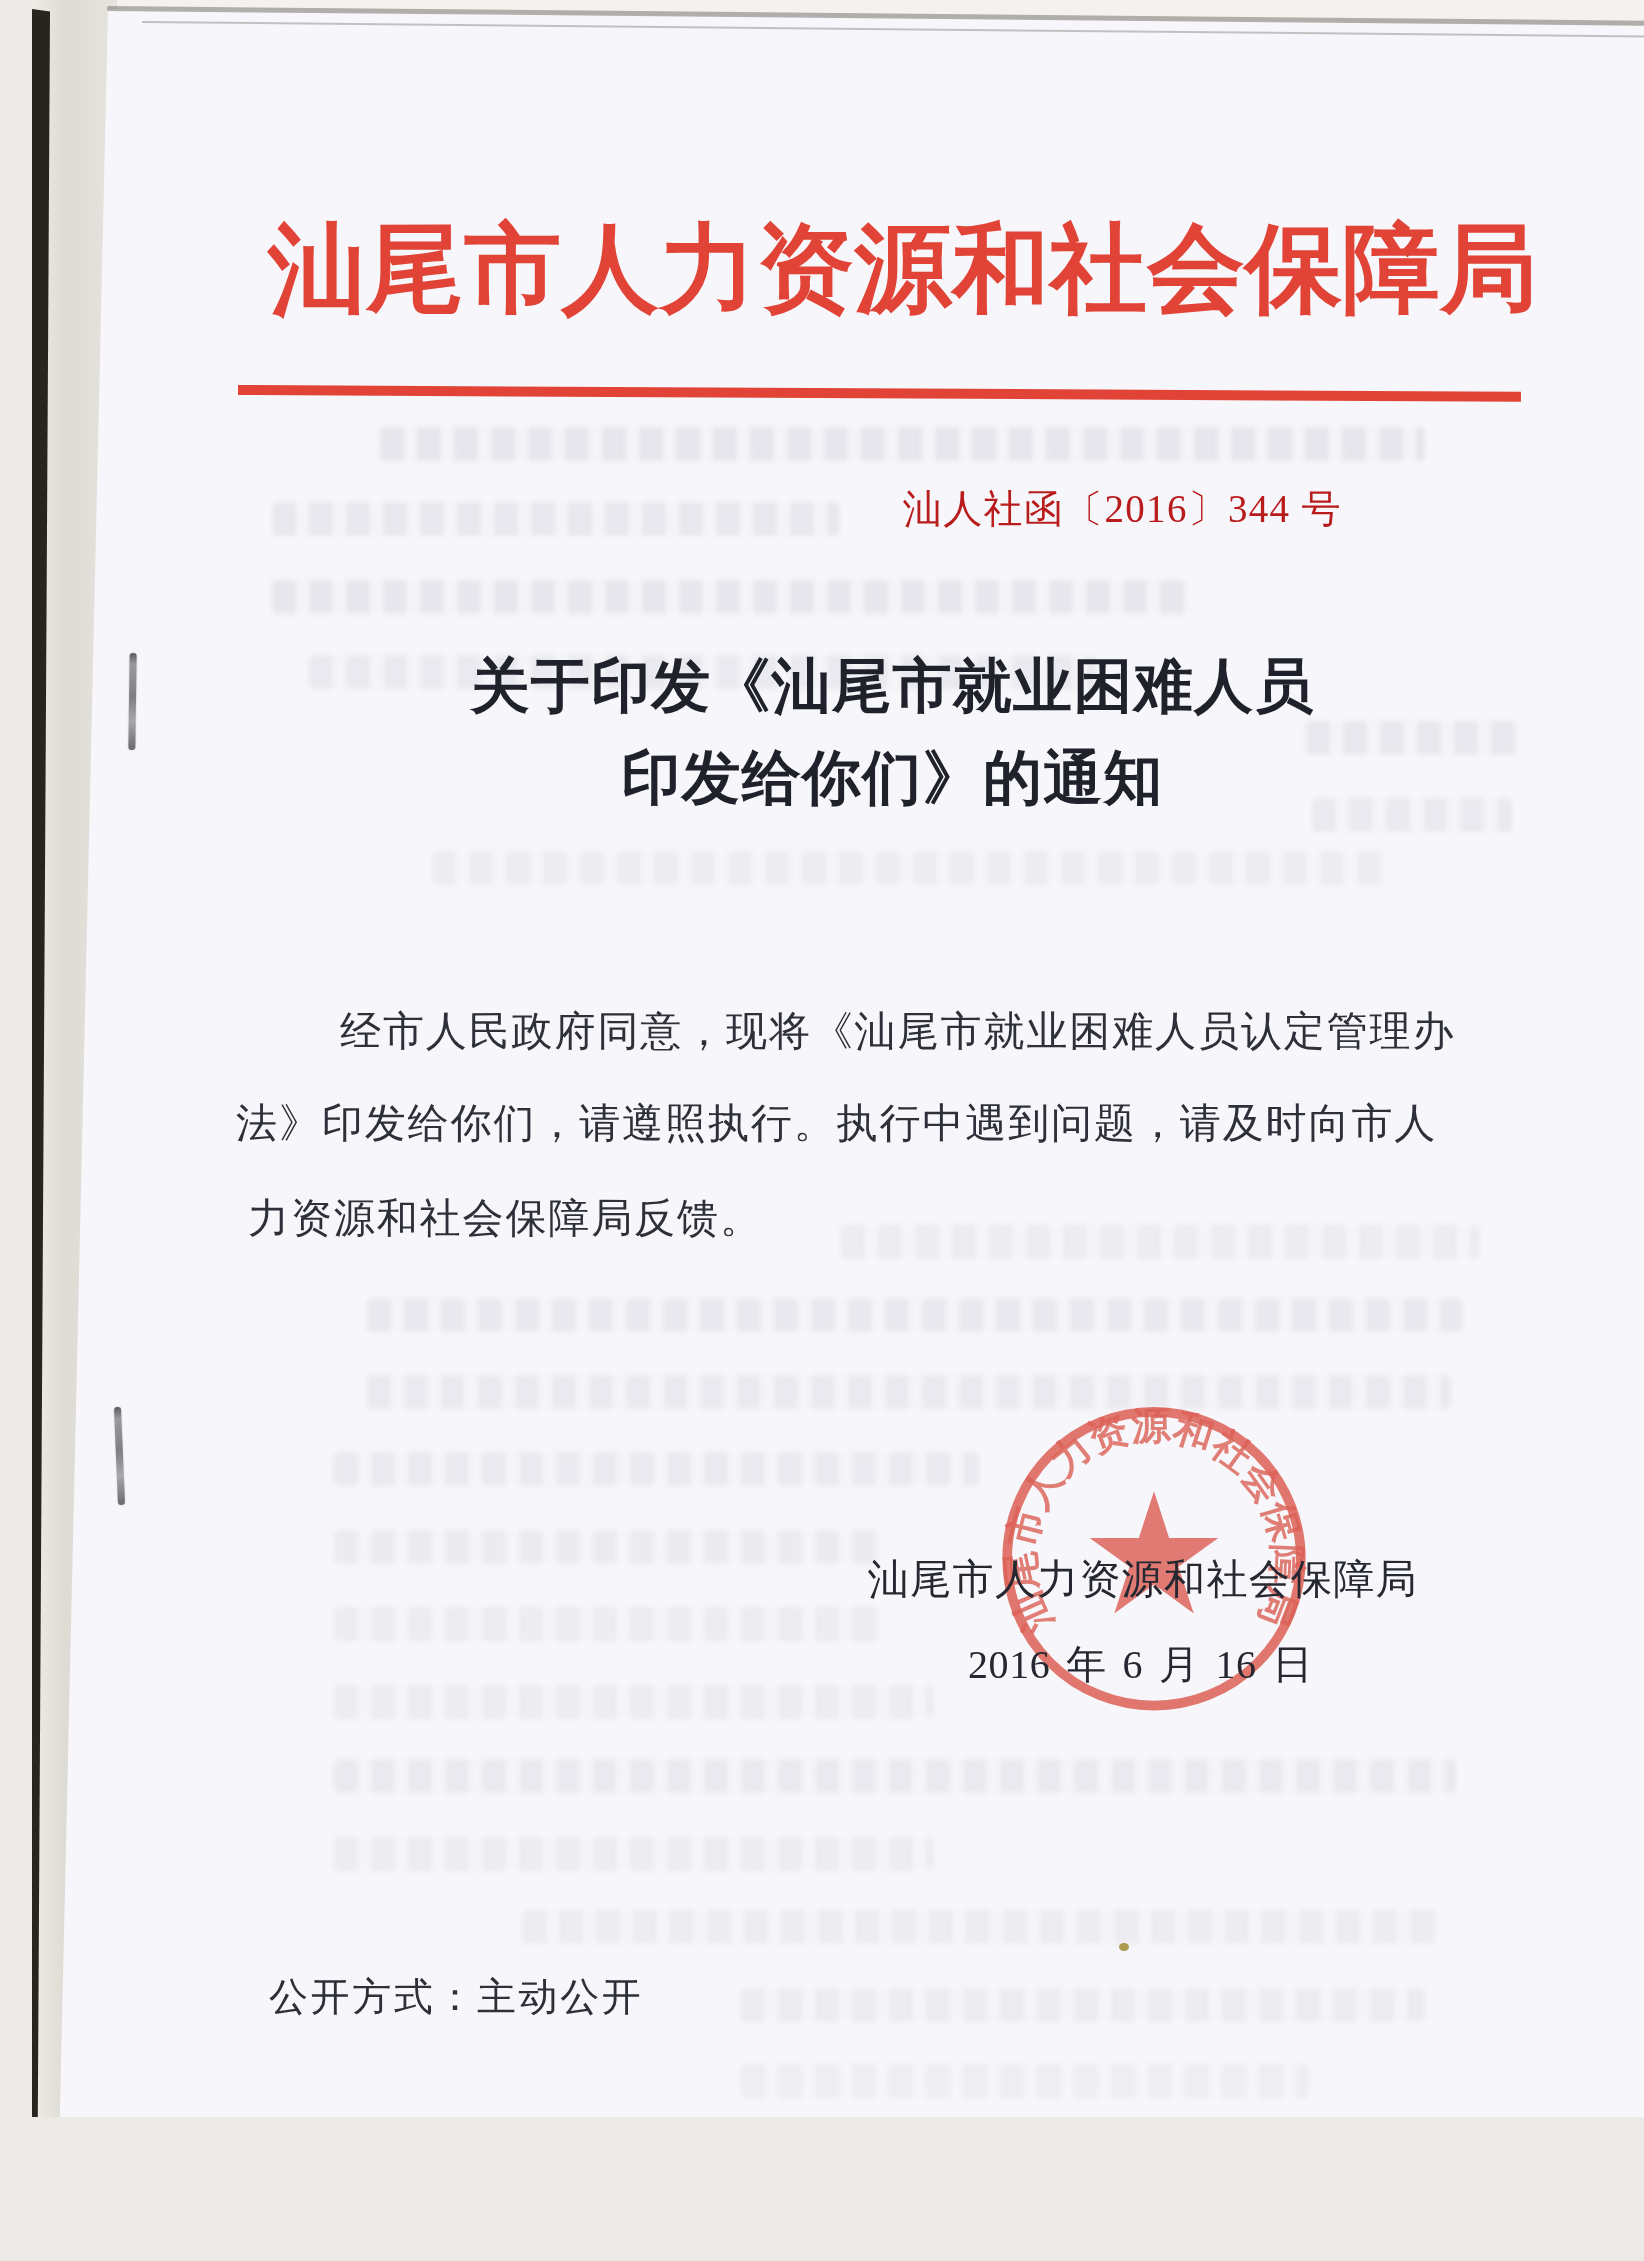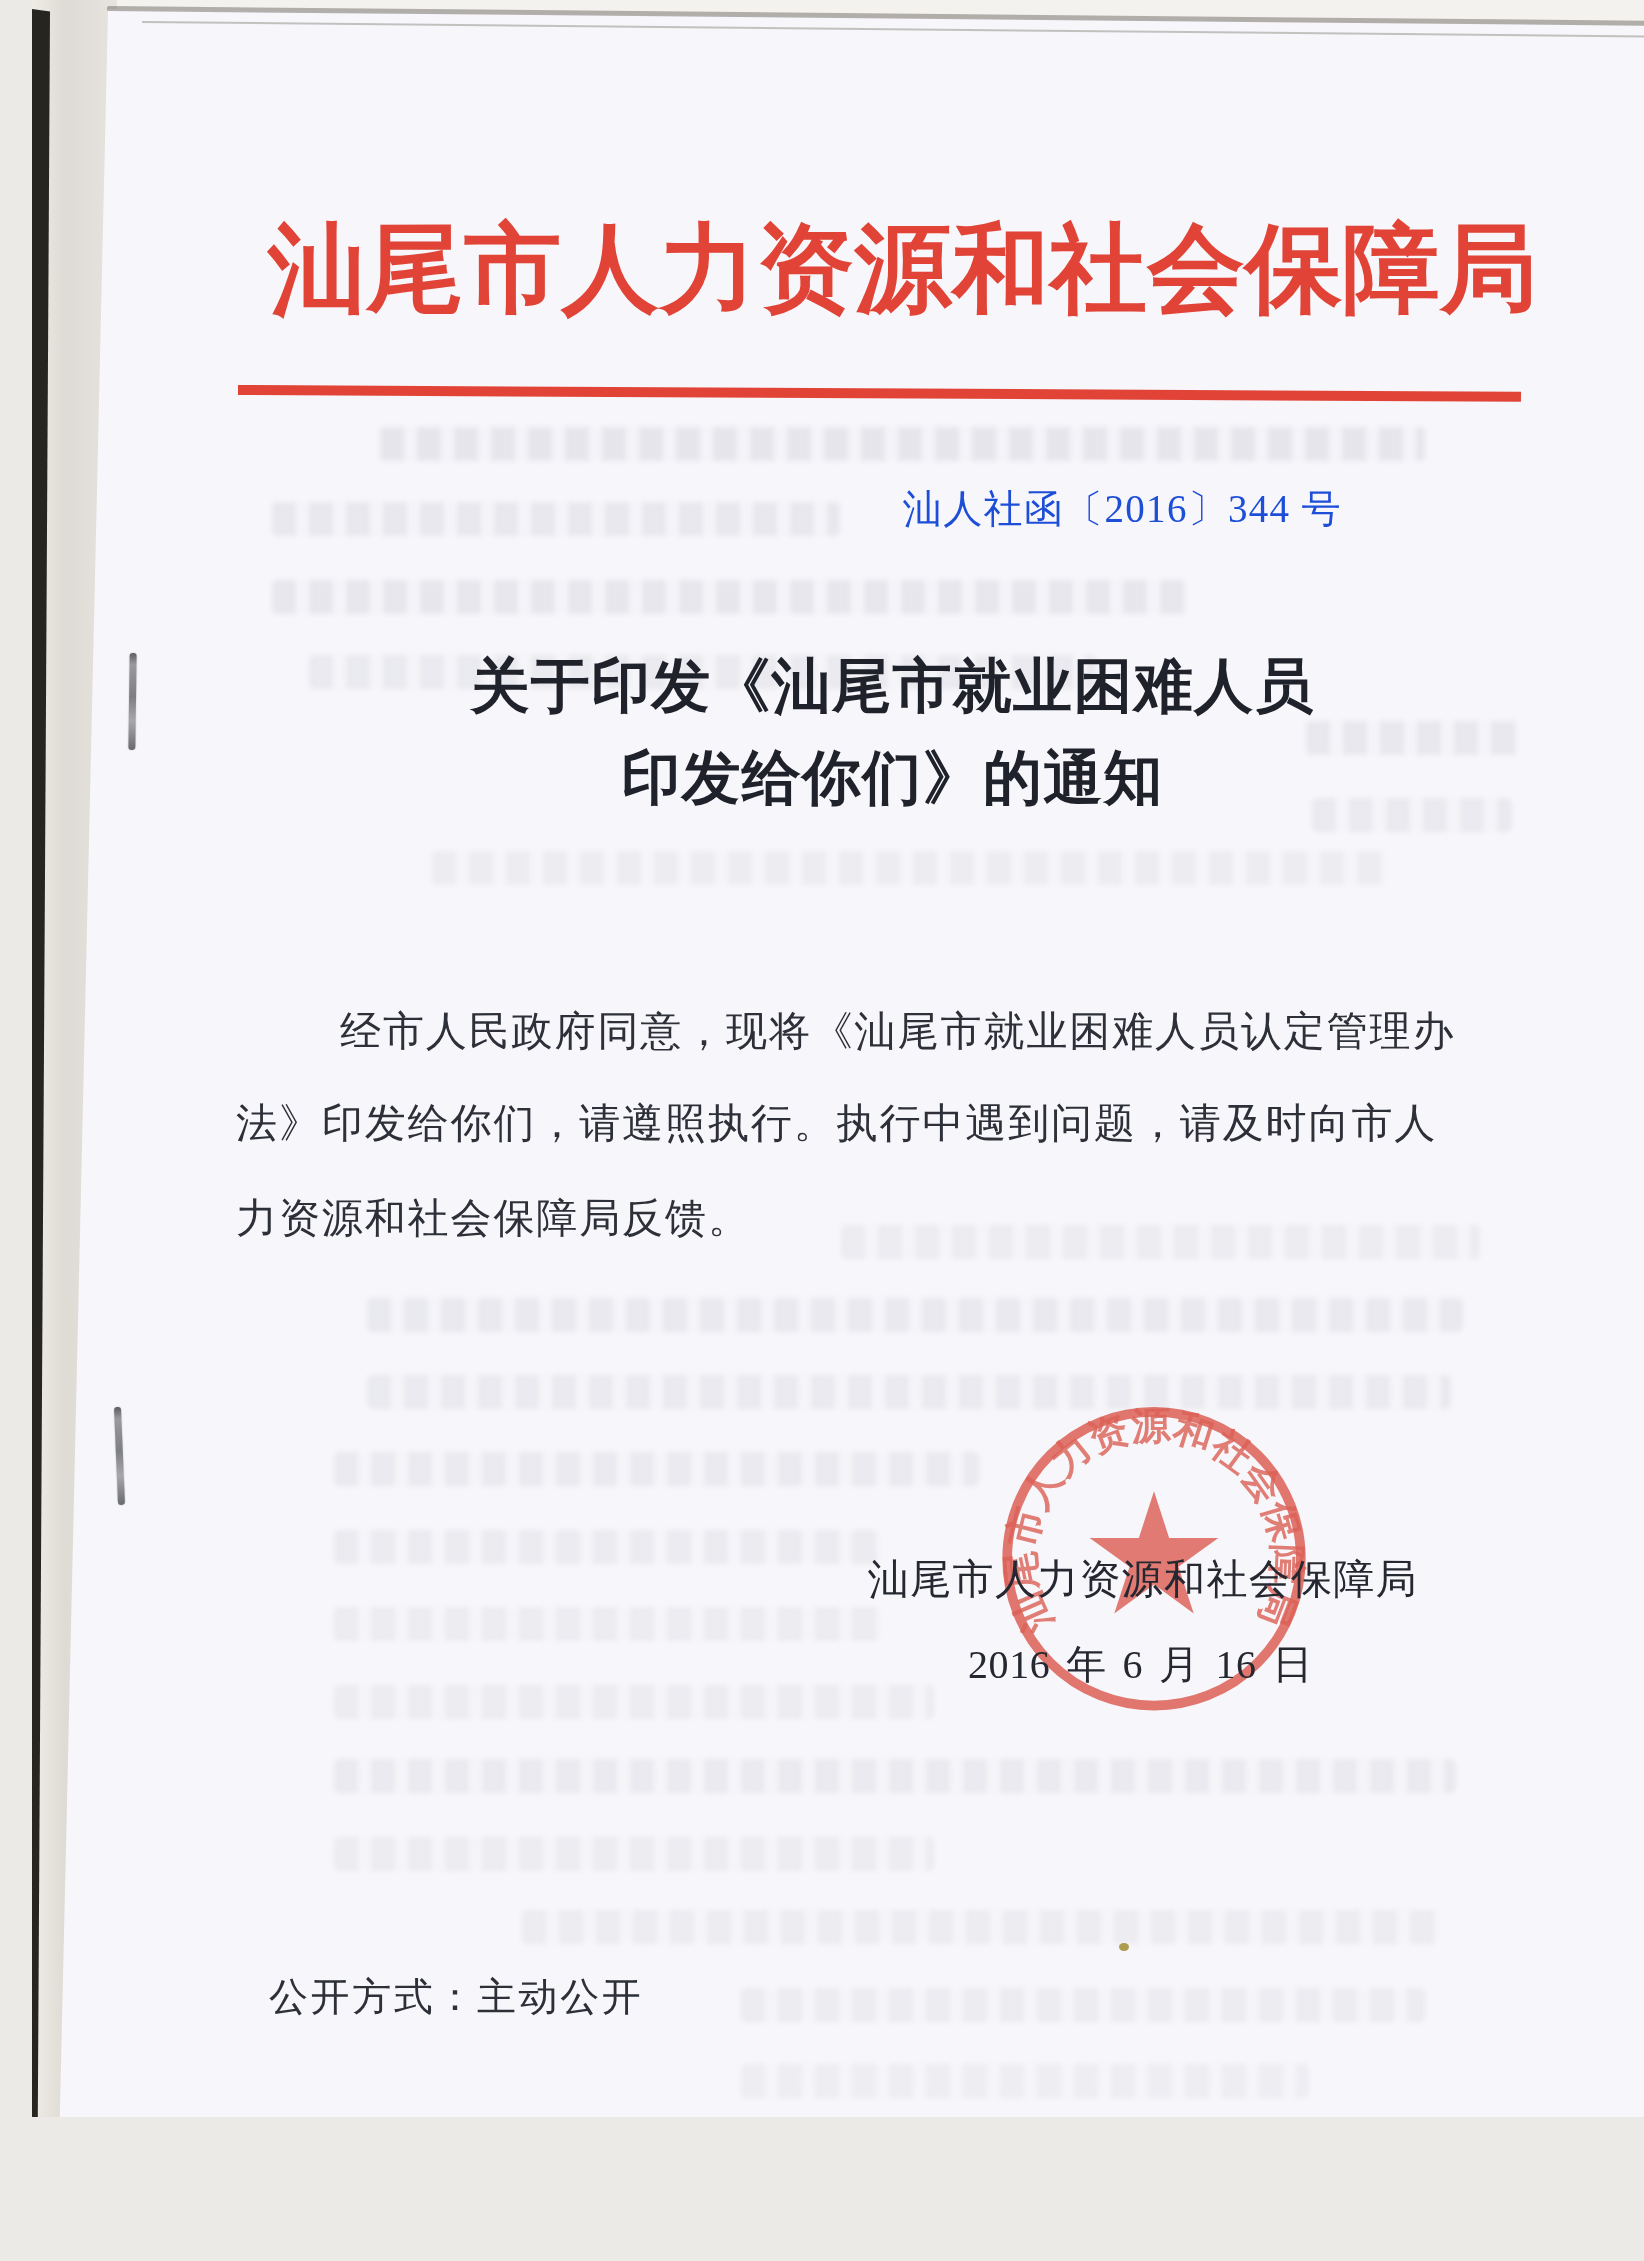--- a/index.html
+++ b/index.html
@@ -34,27 +34,27 @@
     box-shadow:0 0 1.3px rgba(0,0,0,.35);}
   .staple-1{left:97px;top:653px;height:97px;transform:rotate(.8deg);}
   .staple-2{left:84px;top:1407px;height:98px;transform:rotate(-2.4deg);}
 
   
   .txt{position:absolute;white-space:nowrap;color:#2e3039;}
   .header-title{left:237px;top:205px;width:1174px;
     font-size:97px;font-weight:700;color:#e14437;letter-spacing:0.6px;text-align:center;}
   .red-rule{position:absolute;left:206px;top:385px;width:1283px;height:9.7px;
     background:#e14437;transform:rotate(.3deg);transform-origin:left center;}
-  .doc-number{left:871px;top:482px;font-size:39px;color:#1d4ed8;letter-spacing:1.3px;}
+  .doc-number{left:871px;top:482px;font-size:39px;color:#b91c1c;letter-spacing:1.3px;}
   .title-block{position:absolute;left:193px;top:640px;width:1335px;text-align:center;
     color:#20222b;font-weight:700;font-size:59px;letter-spacing:1.3px;line-height:92px;}
   .salutation{left:204px;top:900px;font-size:41px;letter-spacing:0.6px;}
   .body-l1{left:308px;top:1004px;font-size:41px;letter-spacing:1.9px;text-align:center;}
   .body-l2{left:204px;top:1096px;font-size:41px;letter-spacing:1.9px;}
-  .body-l3{left:204px;top:1191px;font-size:41px;letter-spacing:1.9px;}
+  .body-l3{left:216px;top:1191px;font-size:41px;letter-spacing:1.9px;}
   .signature{left:836px;top:1552px;font-size:41px;letter-spacing:1.3px;color:#262831;}
   .dateline{left:936px;top:1637px;font-size:40px;letter-spacing:0.6px;word-spacing:5.2px;color:#262831;}
   .footer{left:237px;top:1970px;font-size:39px;letter-spacing:2.6px;}
 
   
   .stamp{position:absolute;left:961px;top:1401px;width:322px;height:322px;
     opacity:.88;filter:blur(0.3px);}
   .speck{position:absolute;left:1087px;top:1943px;width:9.7px;height:8.4px;border-radius:50%;
     background:#9b8428;opacity:.8;}
 </style>

